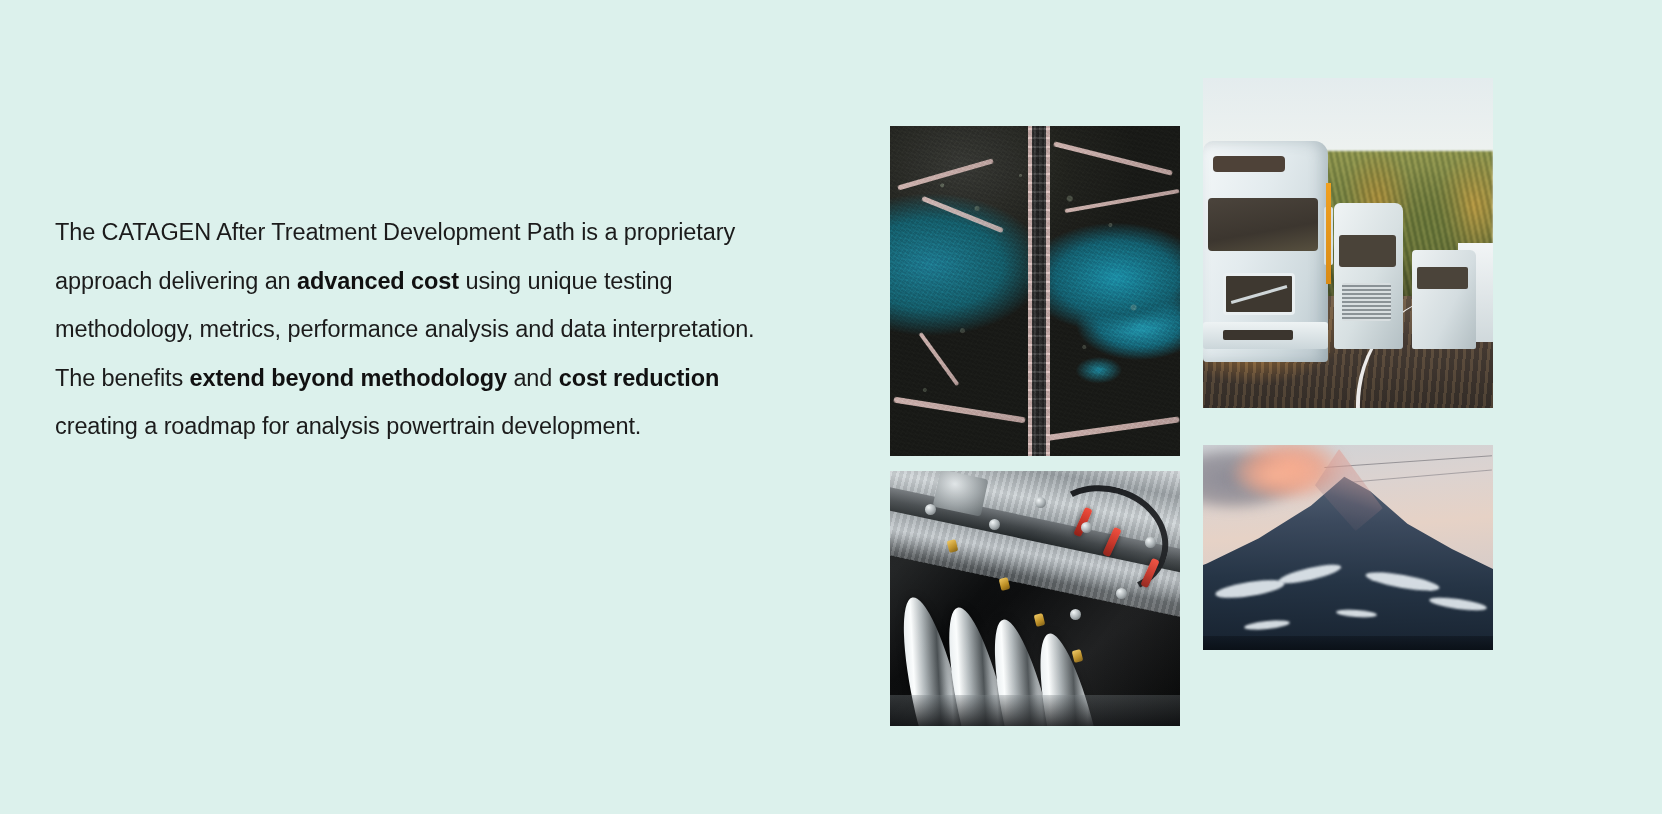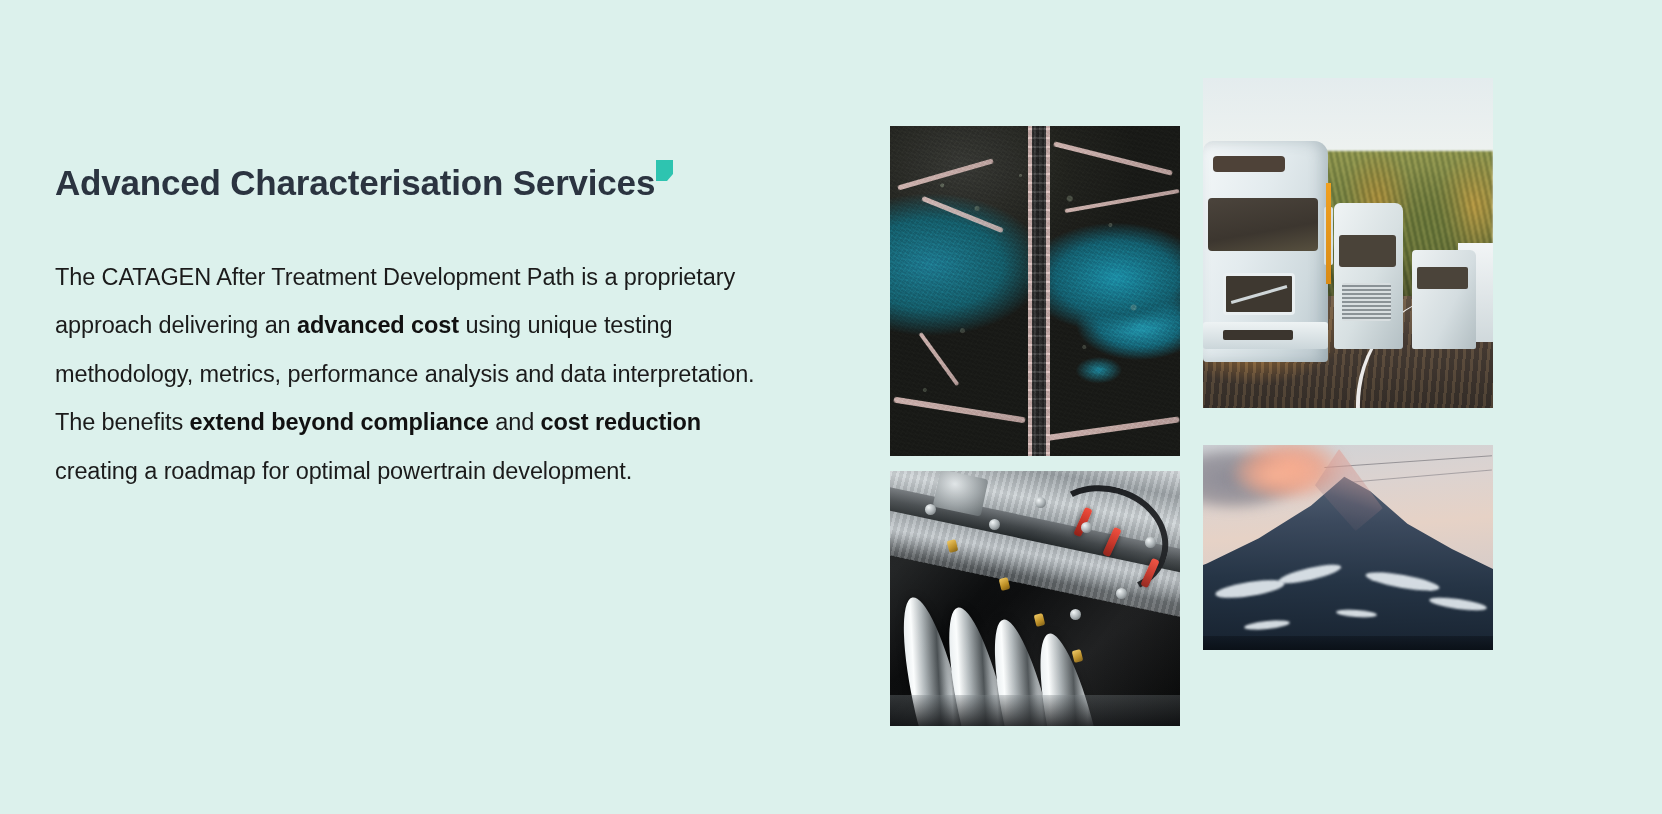--- a/index.html
+++ b/index.html
@@ -449,30 +449,23 @@
     transform: rotate(-5deg);
   }
 </style>
 </head>
 <body>
 
 <div class="page">
 
   <div class="text-col">
 
-    <div class="heading-wrap">
-      <h1 class="page-title">Advanced Characterisation Services</h1><span class="title-accent">
-        <svg width="17" height="21" viewBox="0 0 17 21" aria-hidden="true">
-          <path d="M0 0 H17 V14 L11 21 H0 Z" fill="#2ec4b0"></path>
-        </svg>
-      </span>
-    </div>
 
     <p class="body-copy">
-      <span>The CATAGEN After Treatment Development Path is a proprietary approach delivering an </span><b>advanced cost</b><span> using unique testing methodology, metrics, performance analysis and data interpretation. The benefits </span><b>extend beyond compliance</b><span> and </span><b>cost reduction</b><span> creating a roadmap for optimal powertrain development.</span>
+      <span>The CATAGEN After Treatment Development Path is a proprietary approach delivering an </span><b>advanced cost</b><span> using unique testing methodology, metrics, performance analysis and data interpretation. The benefits </span><b>extend beyond methodology</b><span> and </span><b>cost reduction</b><span> creating a roadmap for analysis powertrain development.</span>
     </p>
 
   </div>
 
   <div class="gallery">
 
     <figure class="tile tile-aerial">
       <div class="scene">
         <div class="aerial-bg"></div>
         <div class="aerial-veg"></div>

